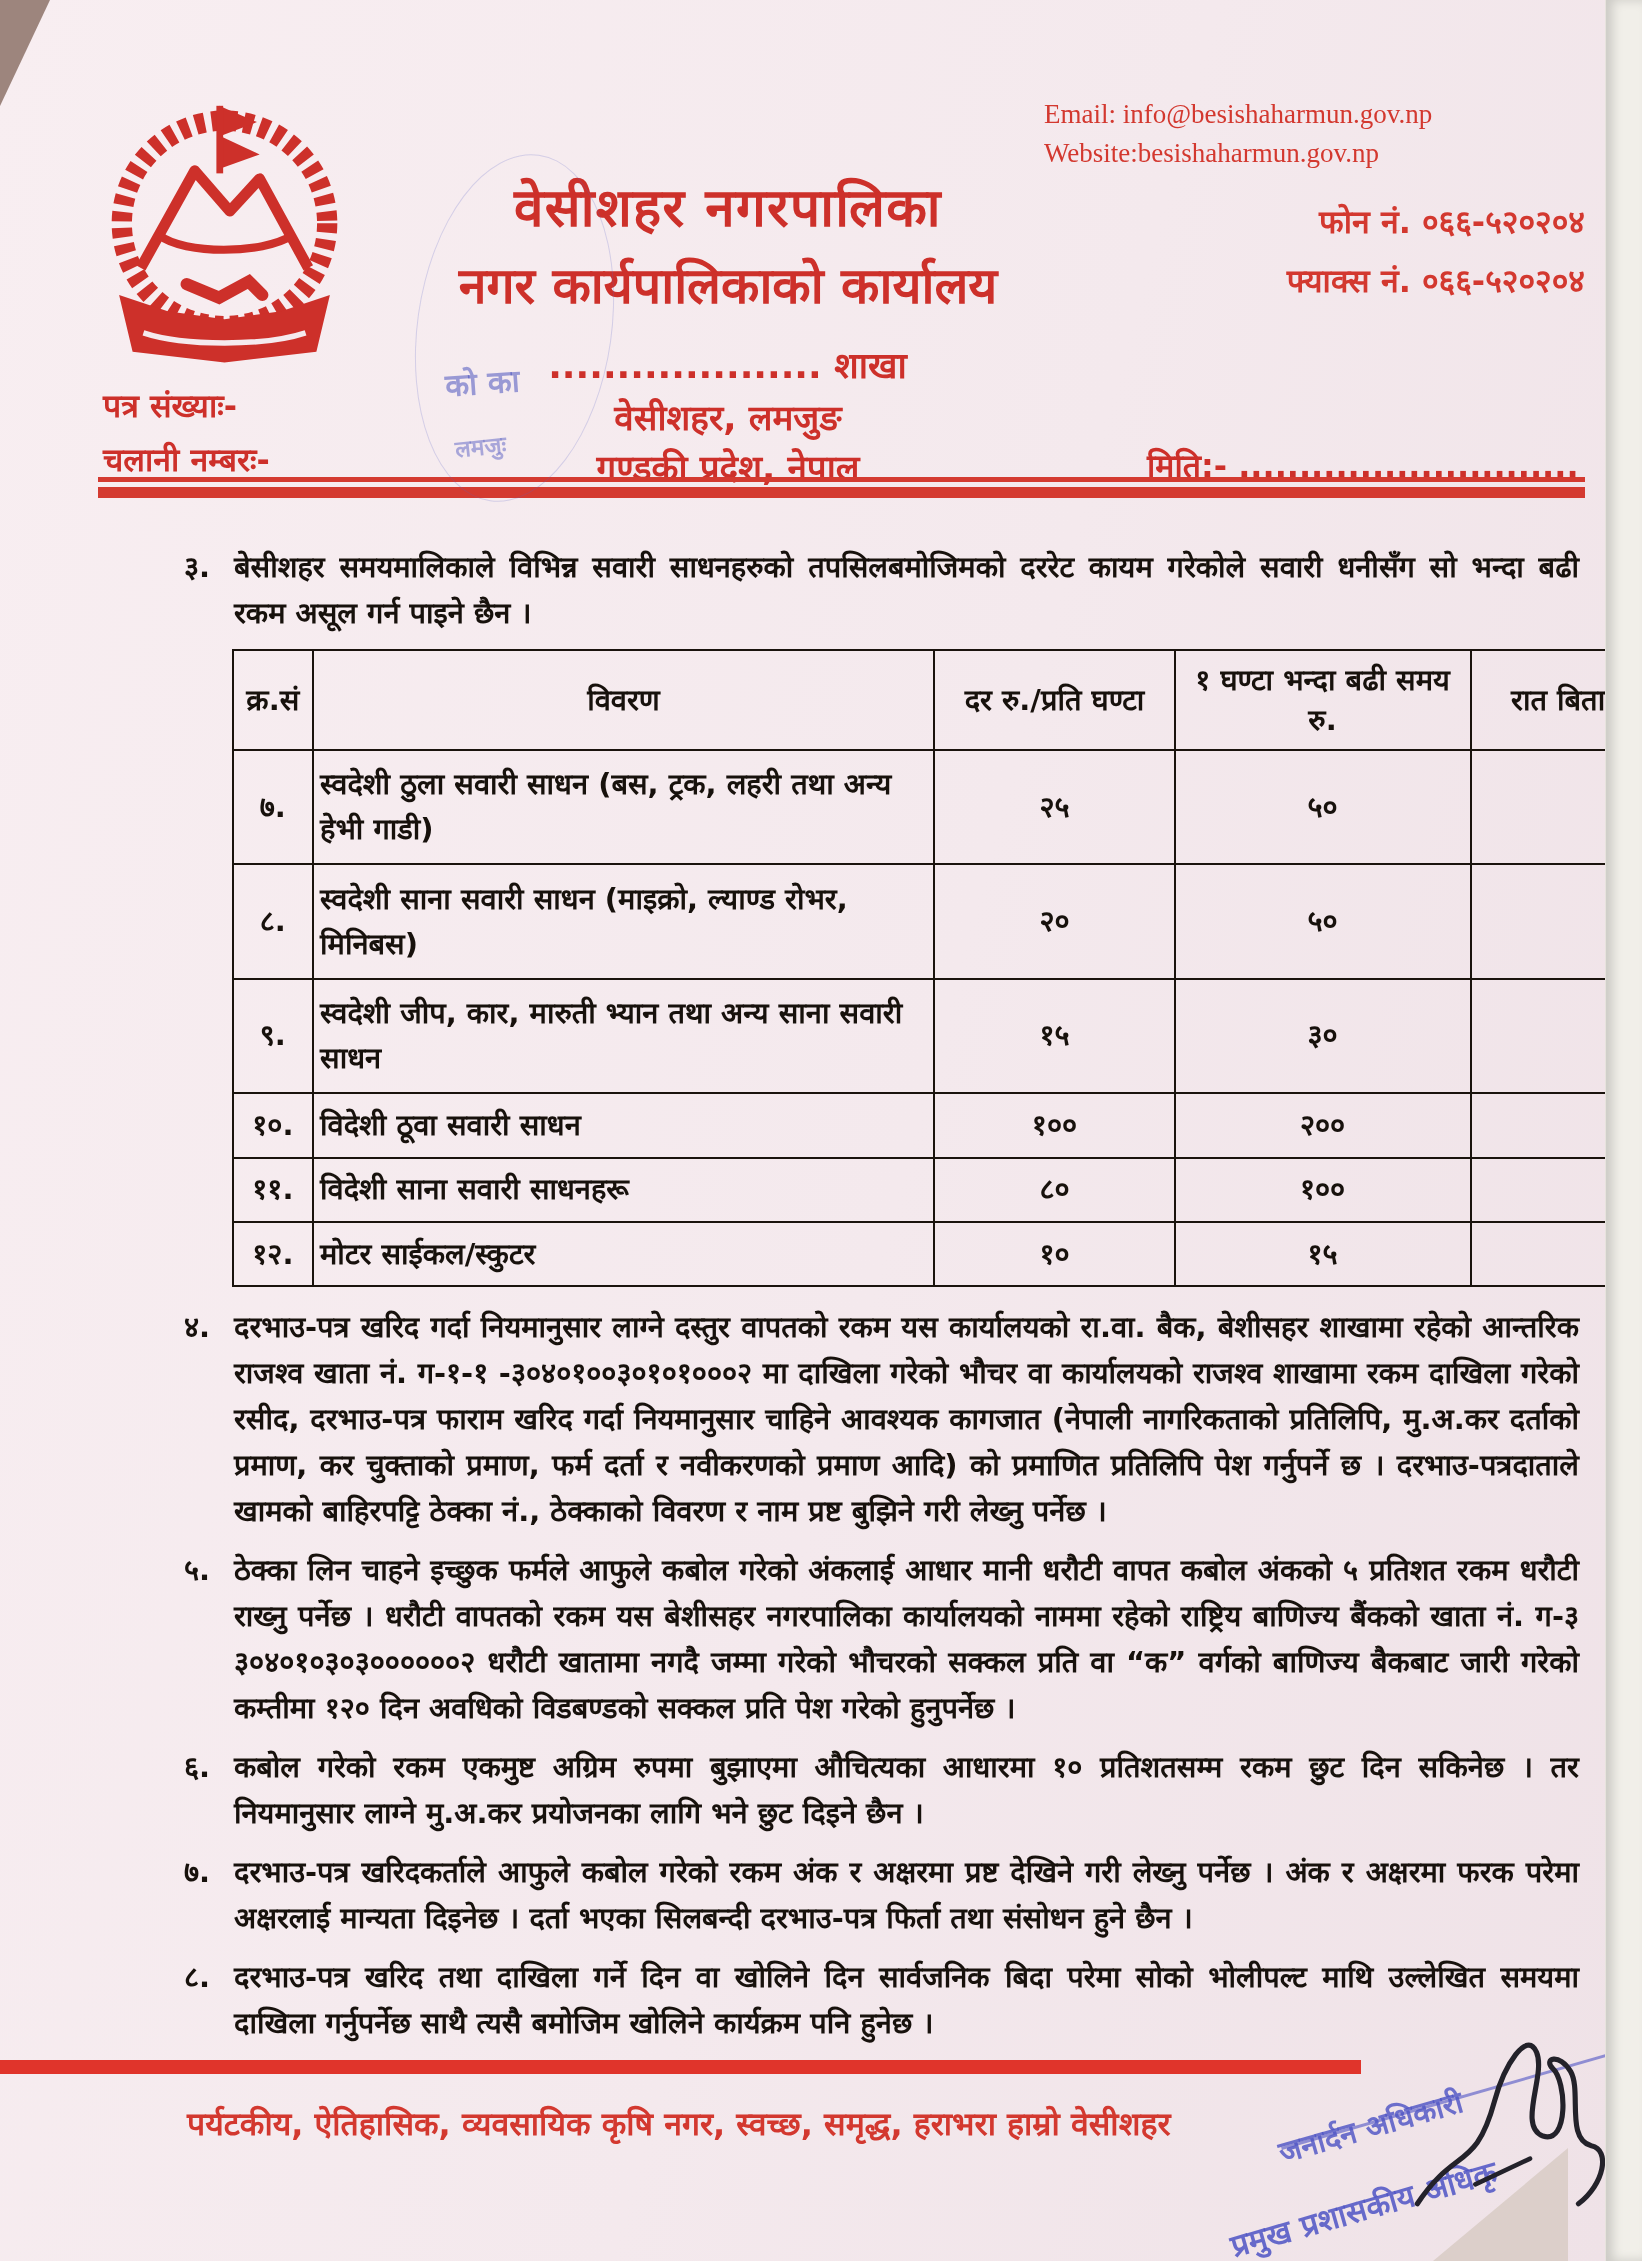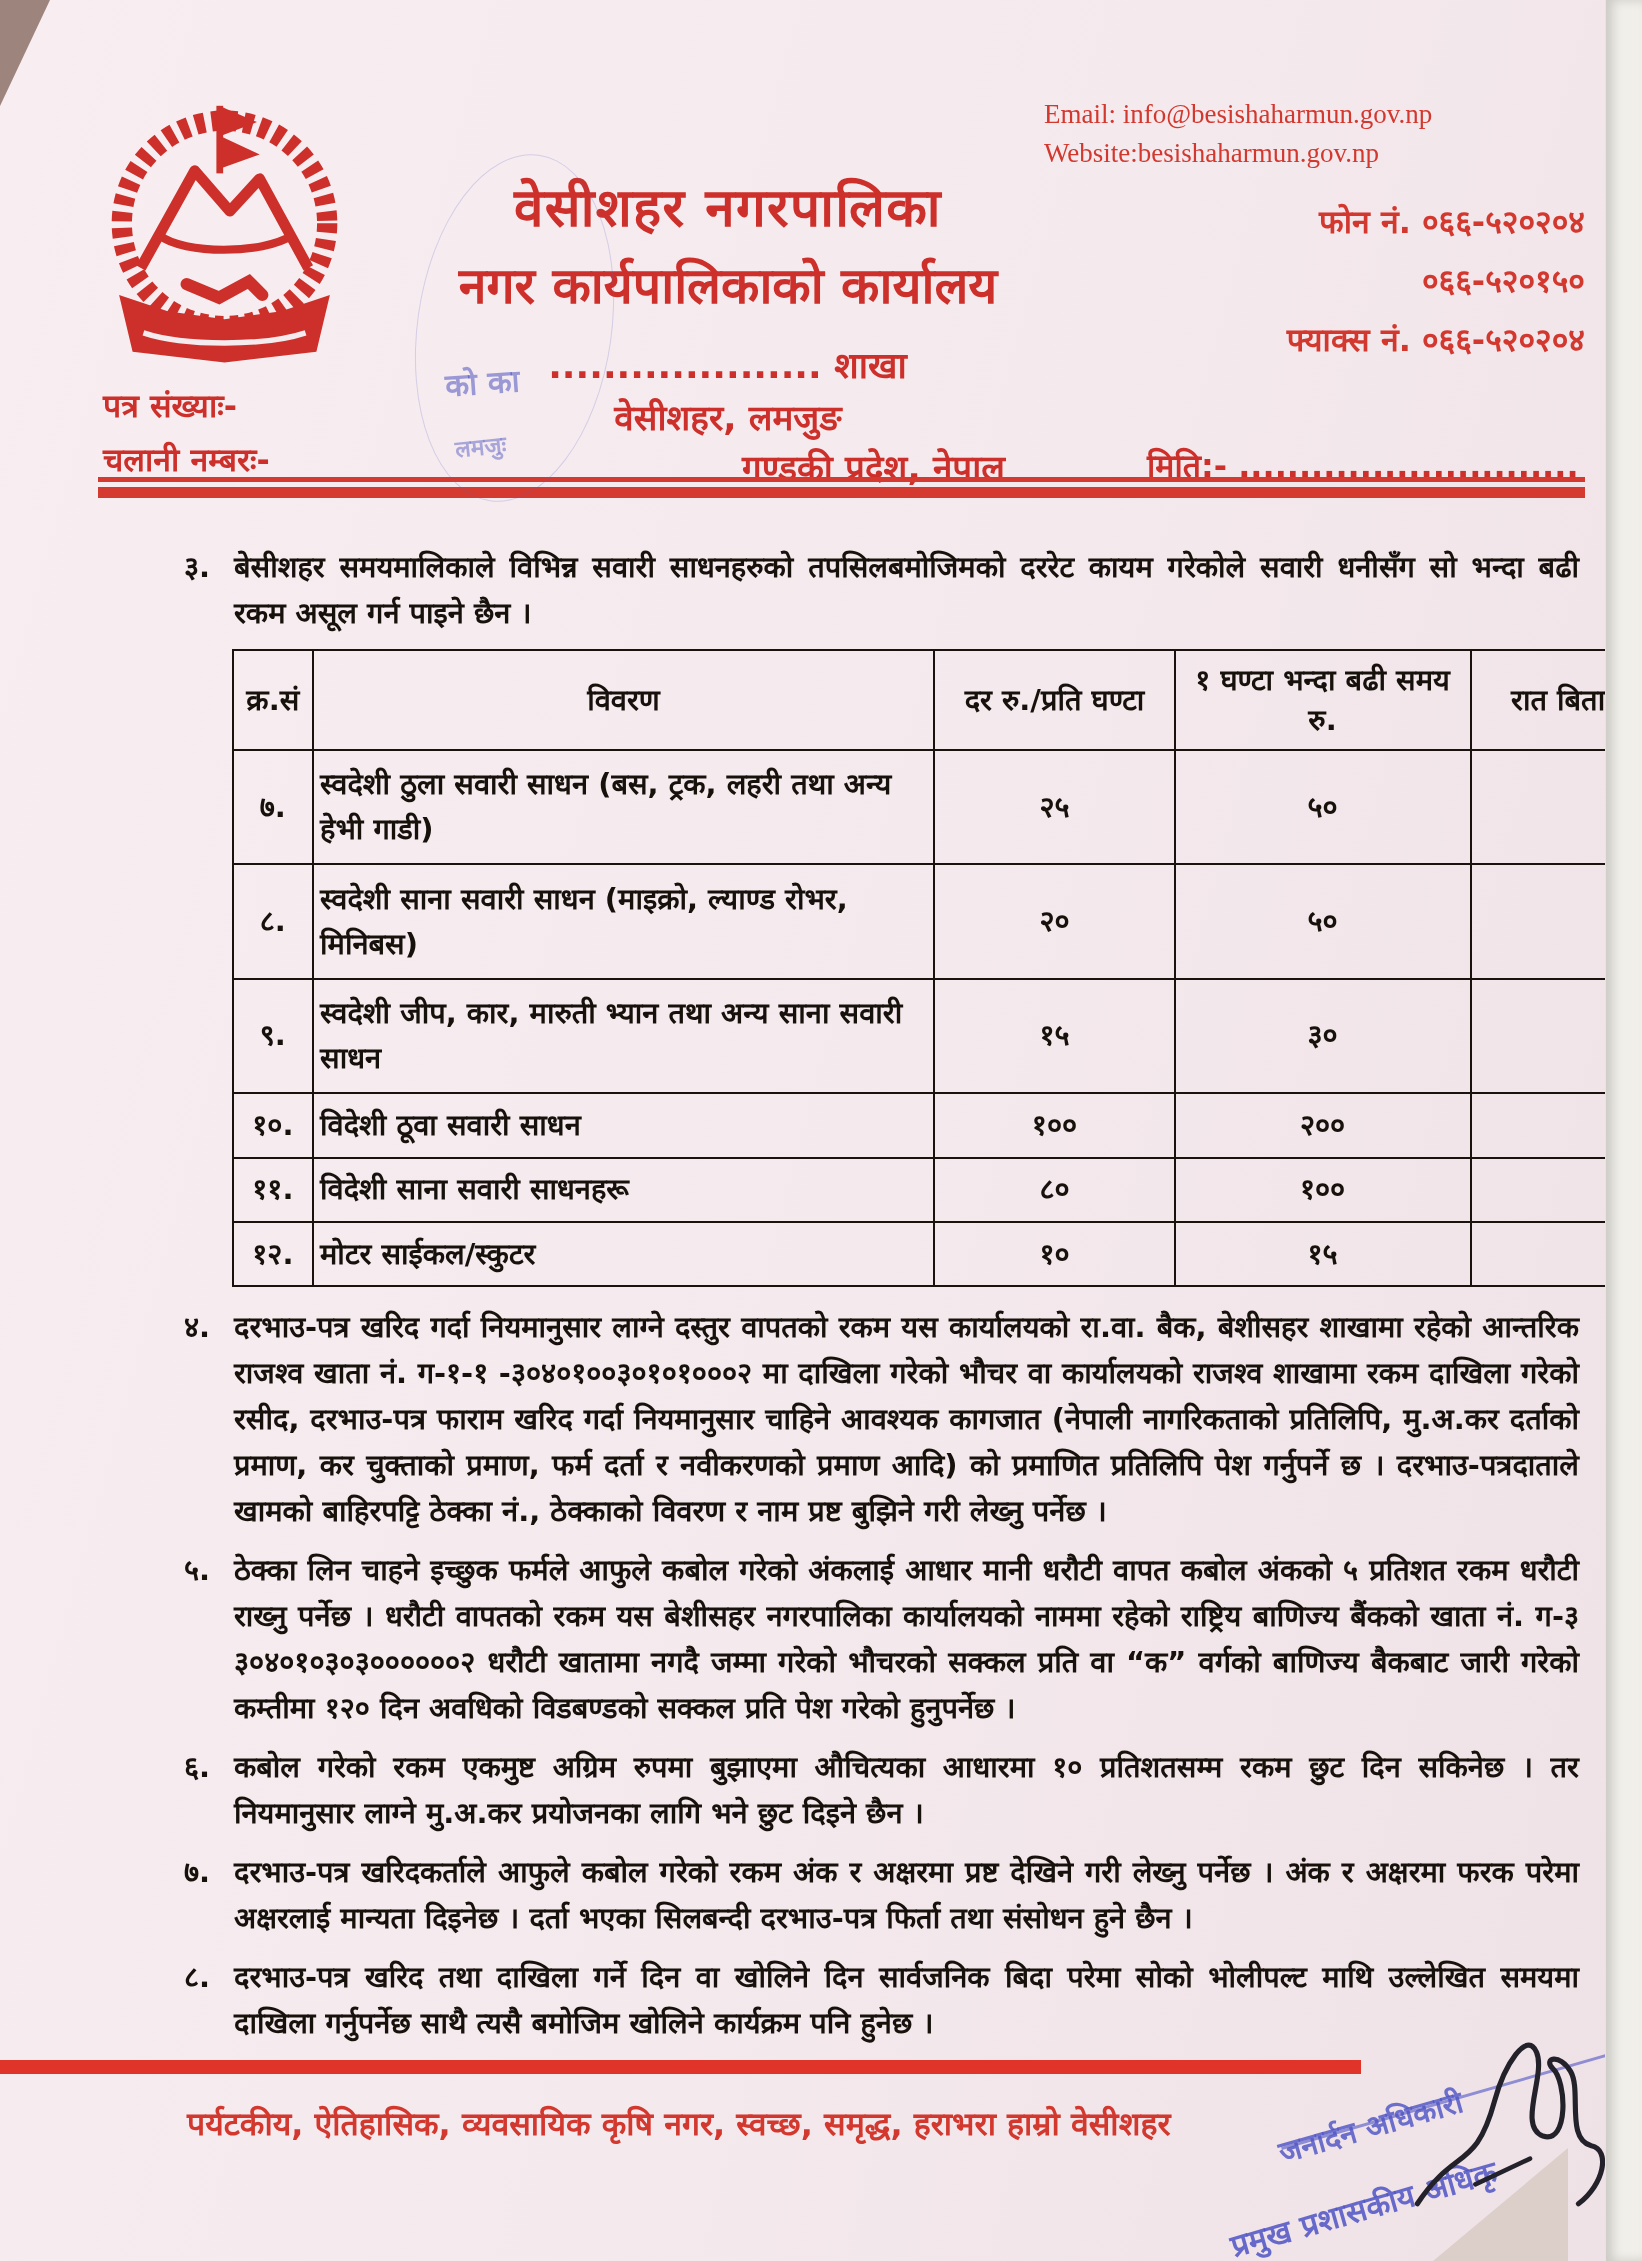--- a/index.html
+++ b/index.html
@@ -30,21 +30,21 @@
 
   
   .title1{left:348px;top:169px;width:760px;text-align:center;
     font-size:53px;font-weight:bold;color:#cd302a;letter-spacing:1.3px;}
   .title2{left:303px;top:250px;width:850px;text-align:center;
     font-size:50px;font-weight:bold;color:#cd302a;}
   .branch-line{left:412px;top:340px;width:631px;text-align:center;
     font-size:36px;font-weight:bold;color:#cd302a;}
   .addr1{left:477px;top:393px;width:502px;text-align:center;
     font-size:35px;font-weight:bold;color:#cd302a;}
-  .addr2{left:451px;top:443px;width:554px;text-align:right;
+  .addr2{left:451px;top:443px;width:554px;text-align:center;
     font-size:35px;font-weight:bold;color:#cd302a;}
   .contact{left:1044px;top:95px;width:548px;text-align:left;
     font-size:27px;color:#d3382f;line-height:39px;font-family:"Liberation Serif","DejaVu Serif",serif;}
   .phones{left:1095px;top:193px;width:490px;text-align:right;
     font-size:32px;font-weight:bold;color:#d3382f;line-height:59px;}
   .letterno{left:103px;top:379px;font-size:32px;font-weight:bold;color:#cd302a;line-height:54px;}
   .dateline{left:1147px;top:443px;font-size:32px;font-weight:bold;color:#cd302a;}
   .rule-thin{left:98px;top:477px;width:1487px;height:4.5px;background:#d43a30;}
   .rule-thick{left:98px;top:487px;width:1487px;height:11px;background:#d43a30;}
 
@@ -122,21 +122,20 @@
   <div class="abs branch-line"><span>....................</span><span> शाखा</span></div>
   <div class="abs addr1">वेसीशहर, लमजुङ</div>
   <div class="abs addr2">गण्डकी प्रदेश, नेपाल</div>
 
   <div class="abs contact">
     <div>Email: info@besishaharmun.gov.np</div>
     <div>Website:besishaharmun.gov.np</div>
   </div>
   <div class="abs phones">
     <div>फोन नं. ०६६-५२०२०४</div>
-    <div>०६६-५२०१५०</div>
     <div>फ्याक्स नं. ०६६-५२०२०४</div>
   </div>
 
   <div class="abs letterno">
     <div>पत्र संख्याः-</div>
     <div>चलानी नम्बरः-</div>
   </div>
   <div class="abs dateline">मिति:- ............................</div>
 
   <div class="abs rule-thin"></div>

